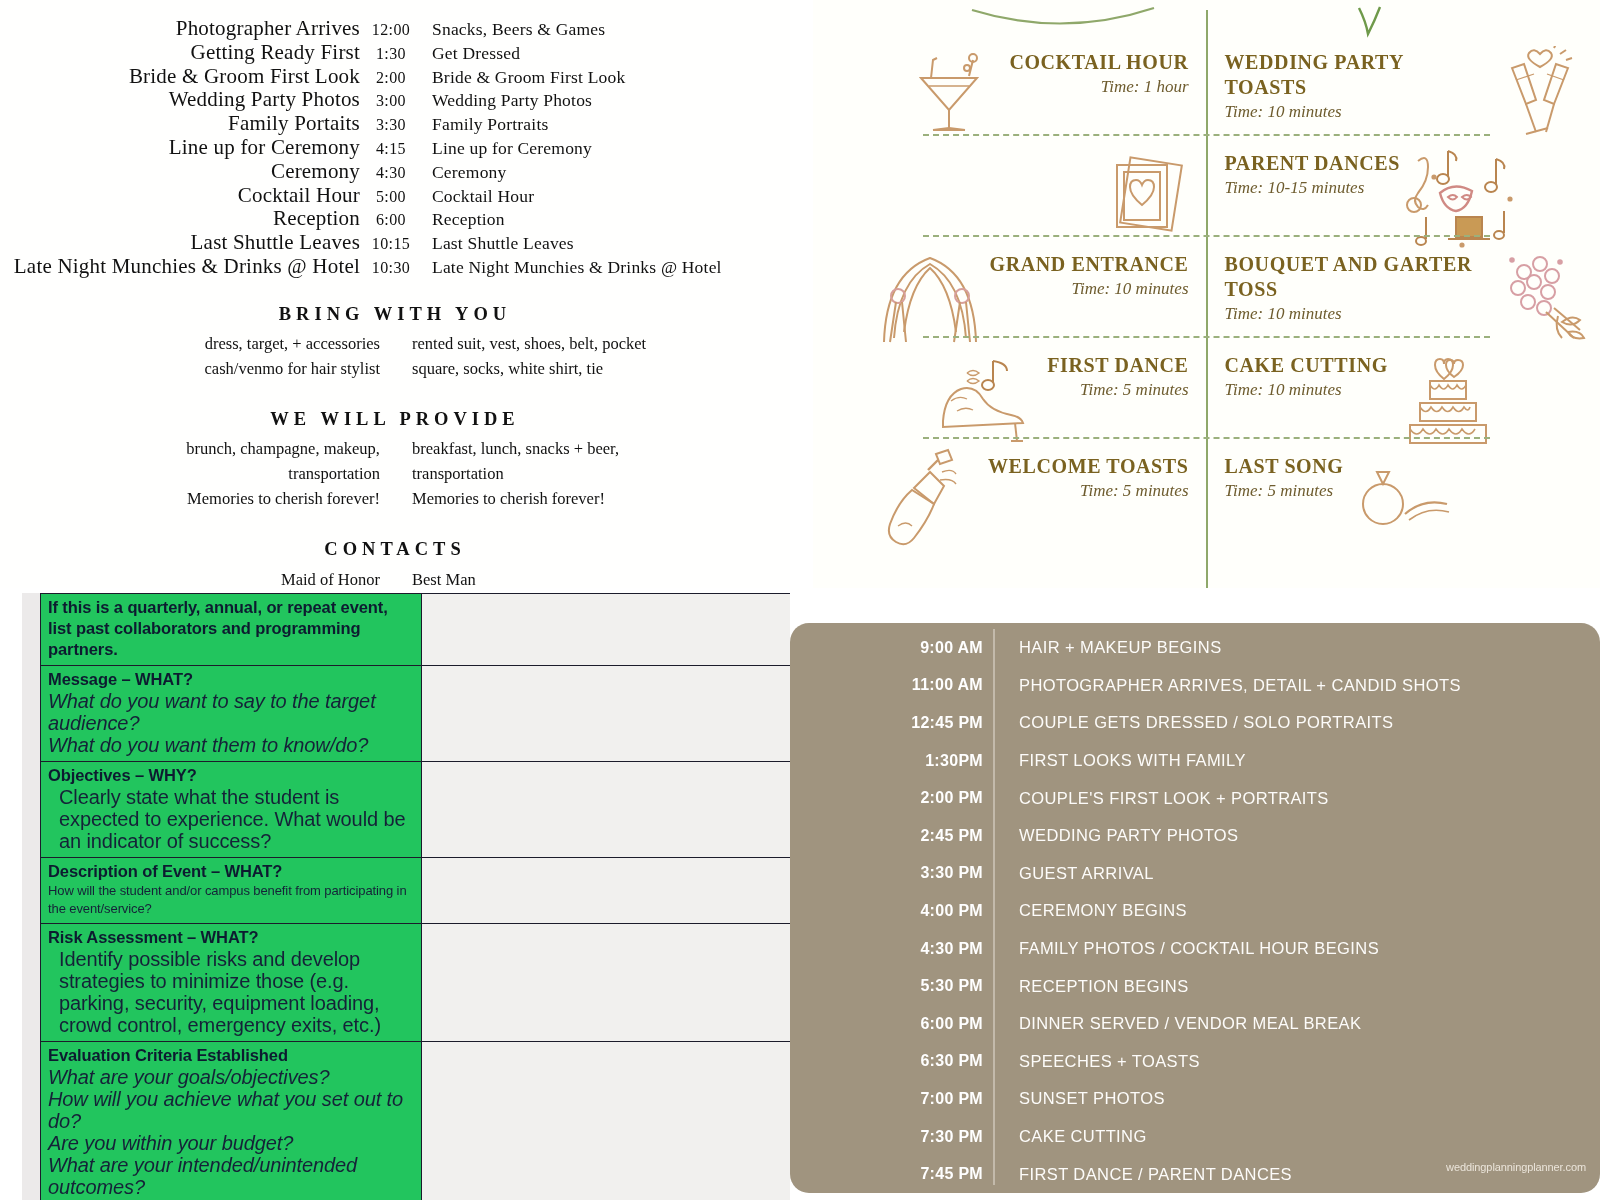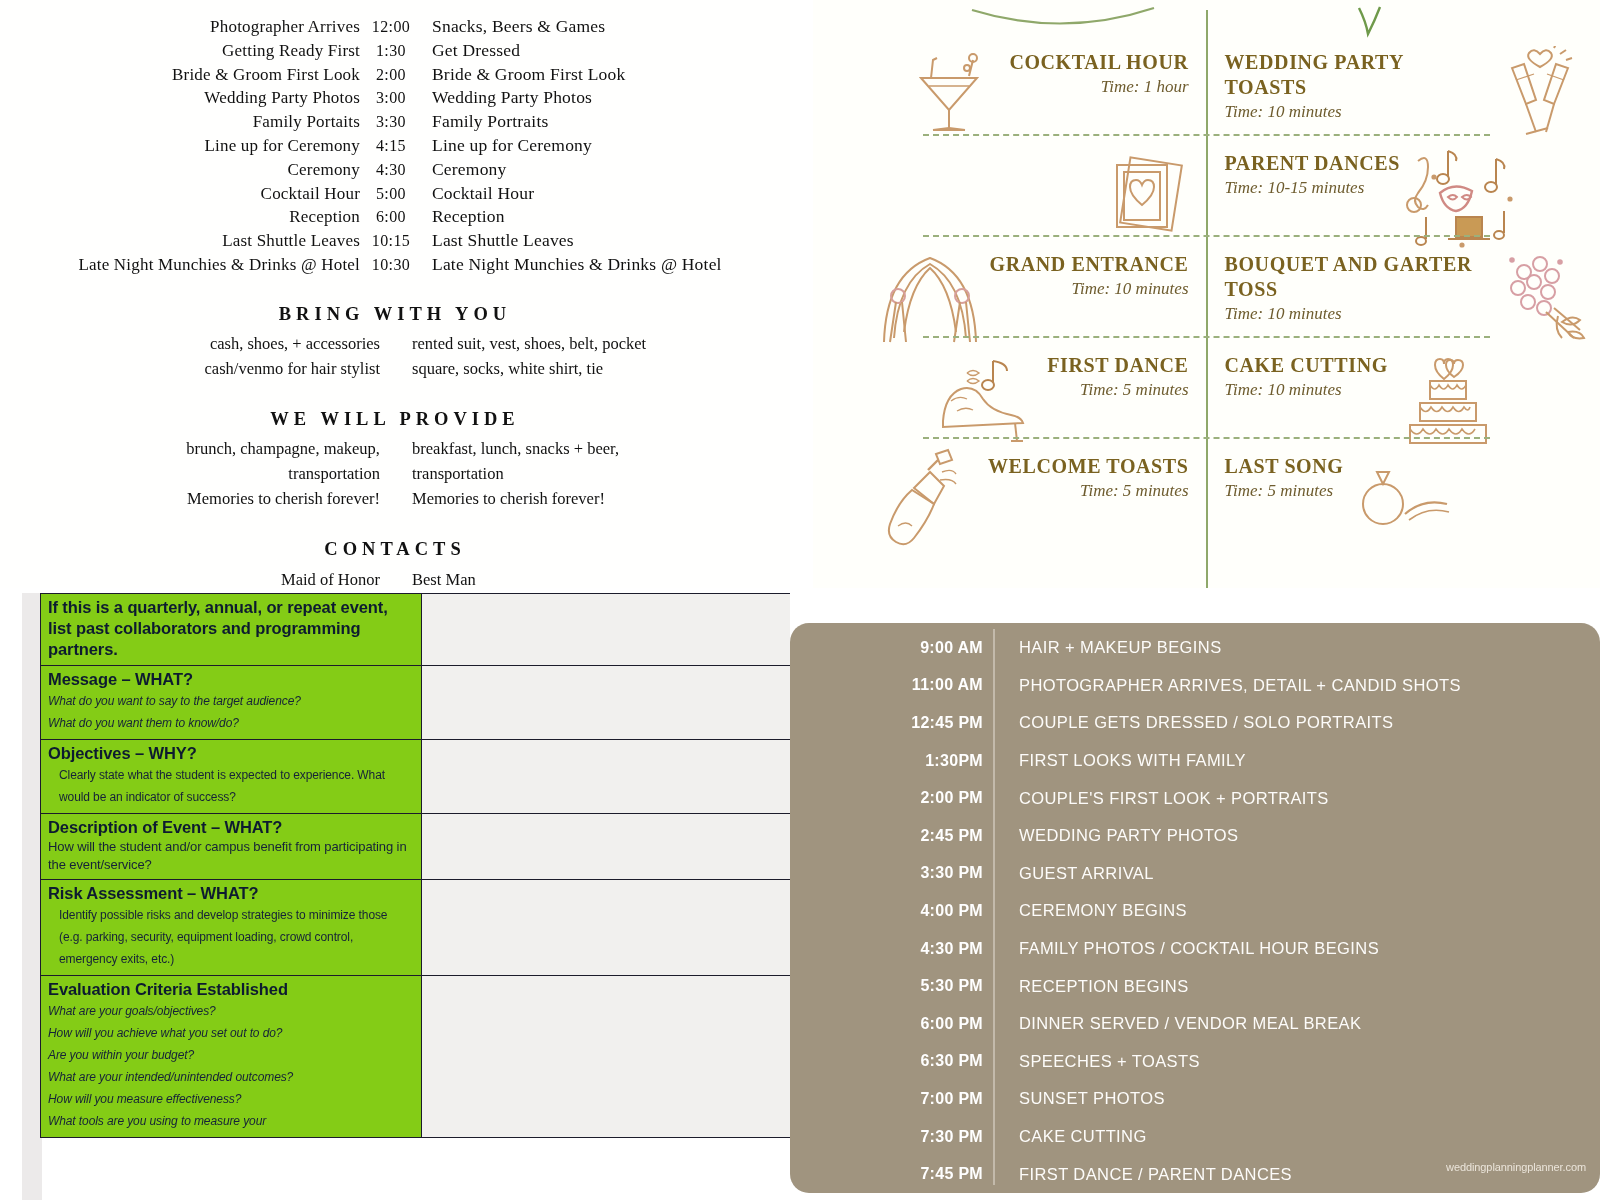--- a/index.html
+++ b/index.html
@@ -13,21 +13,21 @@
   .stage{position:relative;width:1600px;height:1200px;}
 
   
   #panel-tl{
     position:absolute;left:0;top:0;width:790px;height:588px;
     background:#fffffe;overflow:hidden;
     font-family:"Liberation Serif", serif;color:#111;
   }
   .tl-rows{margin-top:16px;}
   .tl-row{display:flex;align-items:baseline;height:23.8px;}
-  .tl-left{width:360px;text-align:right;font-size:17px;letter-spacing:.2px;}
+  .tl-left{width:360px;text-align:right;font-size:21px;letter-spacing:.2px;}
   .tl-time{width:62px;text-align:center;font-size:16px;letter-spacing:.4px;}
   .tl-right{flex:1;text-align:left;font-size:17.5px;padding-left:10px;letter-spacing:.2px;}
 
   .tl-head{
     text-align:center;font-size:18.5px;font-weight:700;
     letter-spacing:5px;margin:26px 0 8px 0;
   }
   .tl-two{display:flex;}
   .tl-colA{width:380px;text-align:right;padding-right:14px;}
   .tl-colB{flex:1;text-align:left;padding-left:18px;}
@@ -73,28 +73,28 @@
     background:#ffffff;overflow:hidden;
   }
   .bl-margin{position:absolute;left:22px;top:5px;width:20px;bottom:0;background:#eceaea;}
   .bl-table{
     position:absolute;left:40px;top:5px;width:732px;
     border-collapse:collapse;table-layout:fixed;
   }
   .bl-table td{
     border:1.6px solid #1c1c2b;vertical-align:top;padding:3px 7px 5px 7px;
   }
-  .bl-q{width:366px;background:#84cc16;}
+  .bl-q{width:366px;background:#22c55e;}
   .bl-a{width:366px;background:#f1f0ee;}
   .bl-h{
     font-size:16.5px;font-weight:700;color:#0d1b30;line-height:21px;
     letter-spacing:-.1px;
   }
   .bl-s{
-    font-size:12px;font-style:italic;color:#152238;line-height:22px;
+    font-size:20px;font-style:italic;color:#152238;line-height:22px;
     letter-spacing:-.1px;
   }
   .bl-s.small{font-size:13px;font-style:normal;line-height:18px;}
   .bl-s.plain{font-style:normal;margin-left:11px;}
 
   
   #panel-br{
     position:absolute;left:790px;top:623px;width:810px;height:570px;
     background:#a0947f;overflow:hidden;
     font-family:"Liberation Sans", sans-serif;
@@ -174,21 +174,21 @@
         <div class="tl-row">
           <div class="tl-left">Late Night Munchies &amp; Drinks @ Hotel</div>
           <div class="tl-time">10:30</div>
           <div class="tl-right">Late Night Munchies &amp; Drinks @ Hotel</div>
         </div>
       </div>
 
     <div class="tl-head">BRING WITH YOU</div>
     <div class="tl-two">
       <div class="tl-colA">
-          <p>cash, shoes, + accessories</p>
+          <p>dress, target, + accessories</p>
           <p>cash/venmo for hair stylist</p>
         </div>
       <div class="tl-colB">
           <p>rented suit, vest, shoes, belt, pocket</p>
           <p>square, socks, white shirt, tie</p>
         </div>
     </div>
 
     <div class="tl-head">WE WILL PROVIDE</div>
     <div class="tl-two">

